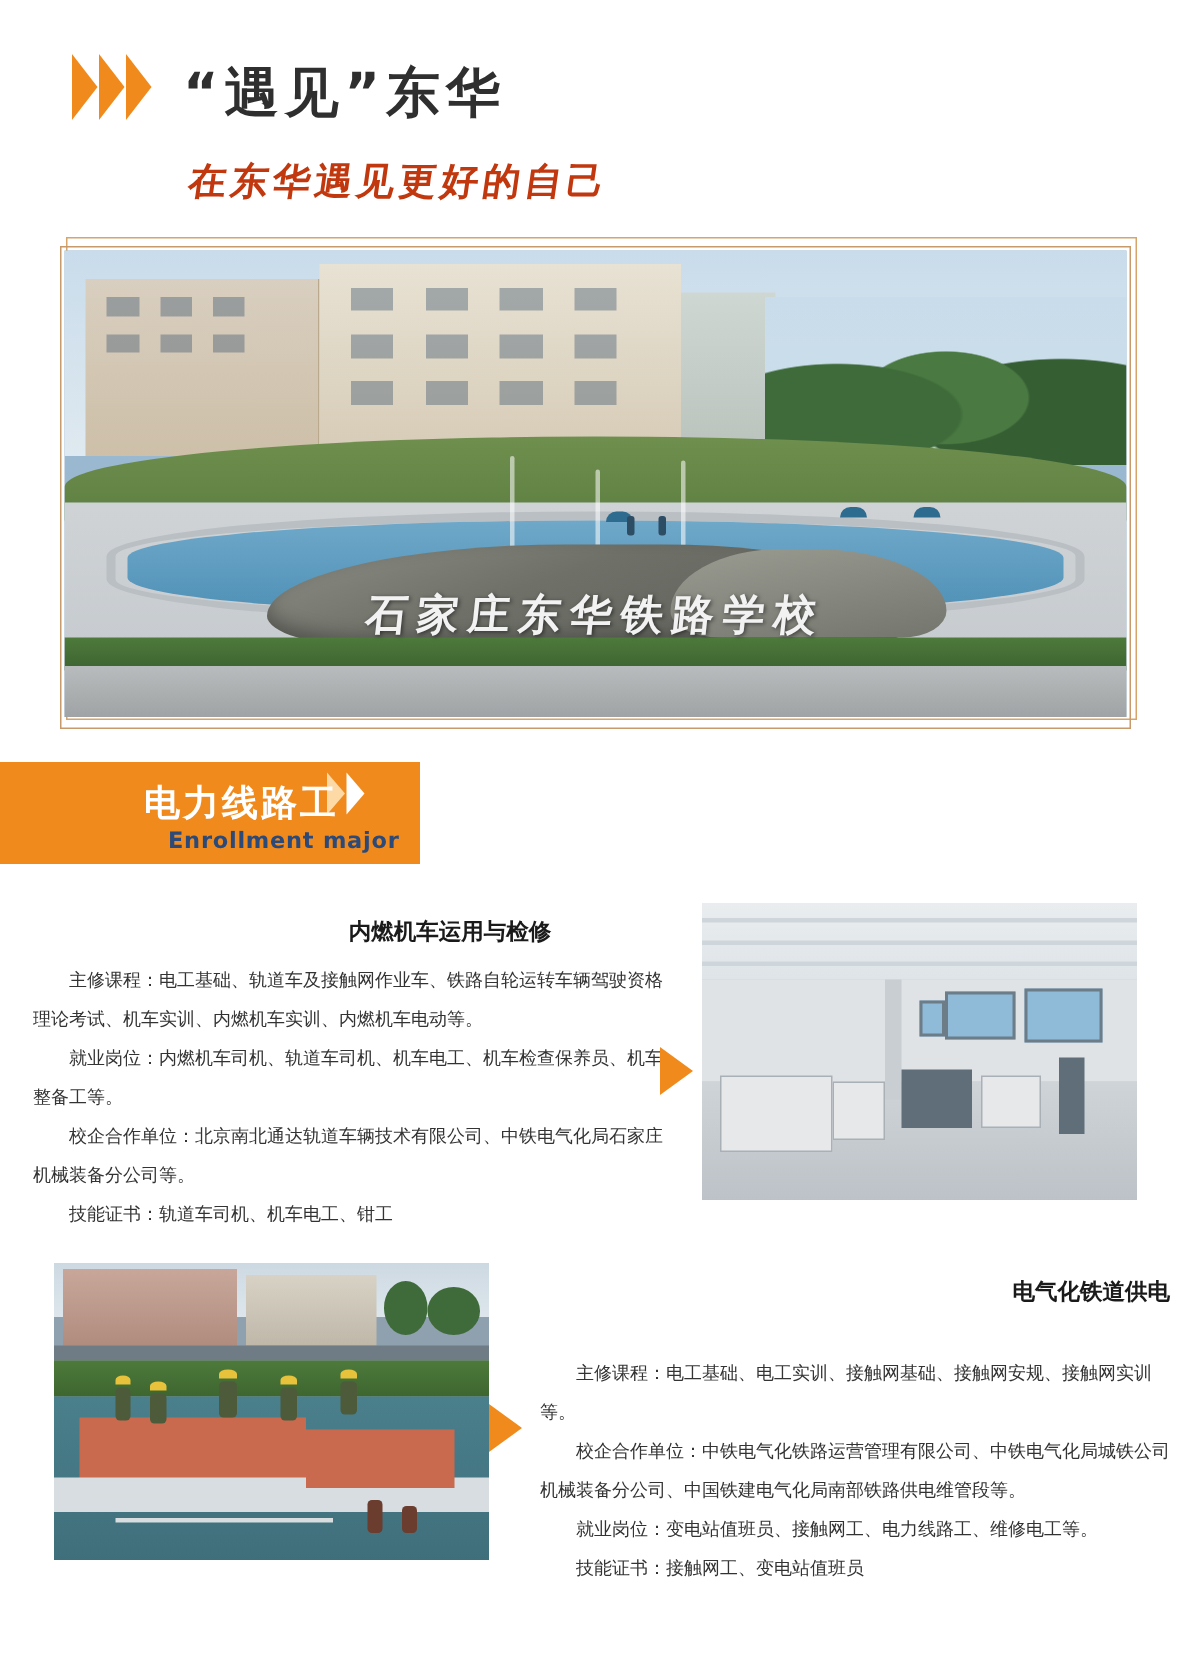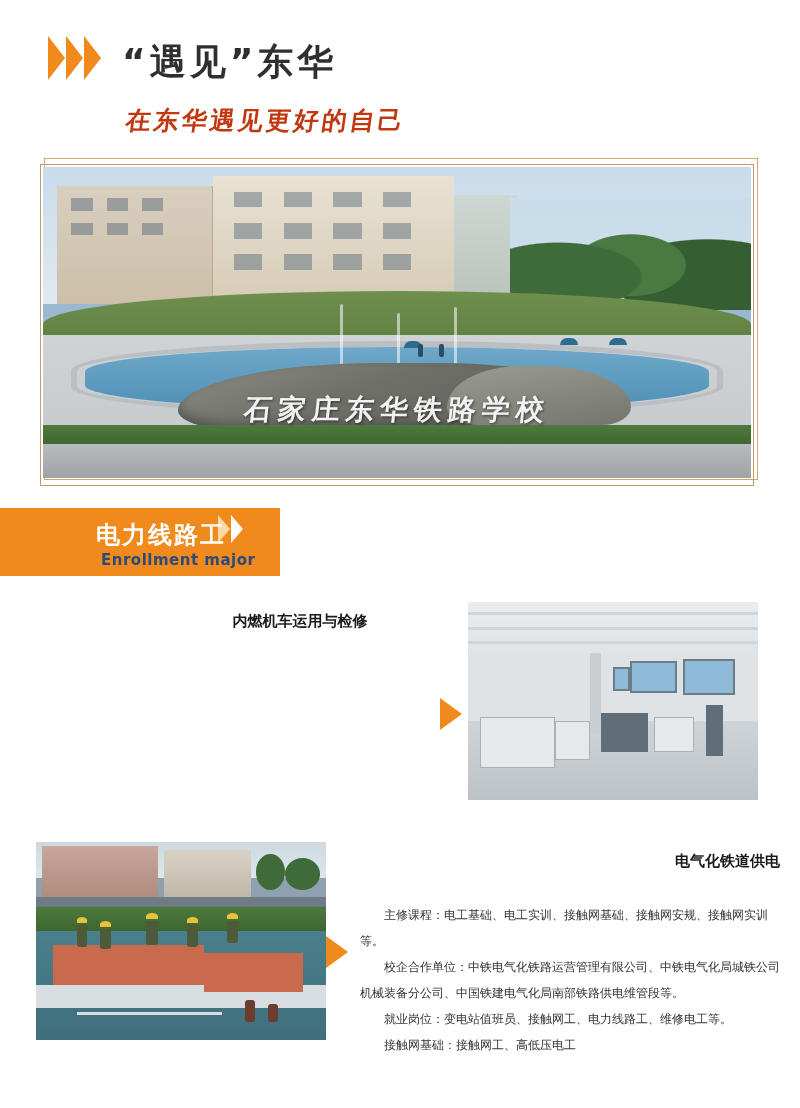--- a/index.html
+++ b/index.html
@@ -126,21 +126,21 @@
   
   .sec-banner {
     position: absolute; left: 0; top: 508px; width: 280px; height: 68px;
     background: #f08a1c;
   }
   .sec-banner-cn {
     position:absolute; left: 96px; top: 519px;
     font-size: 24px; font-weight: bold; color: #ffffff; letter-spacing: 2px;
   }
   .sec-banner-en {
-    position:absolute; left: 101px; top: 551px;
+    position:absolute; left: 112px; top: 551px;
     font-size: 15px; font-weight: bold; color: #2b4a7a; letter-spacing: .5px;
   }
   .sec-banner-chev {
     position:absolute; left: 218px; top: 515px; display:flex;
   }
   .sec-banner-chev .c {
     width:0;height:0;border-top:14px solid transparent;border-bottom:14px solid transparent;
     border-left:12px solid #fdd9a6; margin-right:1px;
   }
   .sec-banner-chev .c.w { border-left-color:#ffffff; }
@@ -279,20 +279,26 @@
 <div class="sec-banner"></div>
 <div class="sec-banner-chev">
   <div class="c"></div>
   <div class="c w"></div>
 </div>
 <div class="sec-banner-cn">电力线路工</div>
 <div class="sec-banner-en">Enrollment major</div>
 
 <div class="major1">
   <div class="m1-title">内燃机车运用与检修</div>
+  <div class="m1-body">
+    <p>主修课程：电工基础、轨道车及接触网作业车、铁路自轮运转车辆驾驶资格理论考试、机车实训、内燃机车实训、内燃机车电动等。</p>
+    <p>就业岗位：内燃机车司机、轨道车司机、机车电工、机车检查保养员、机车整备工等。</p>
+    <p>校企合作单位：北京南北通达轨道车辆技术有限公司、中铁电气化局石家庄机械装备分公司等。</p>
+    <p>技能证书：轨道车司机、机车电工、钳工</p>
+  </div>
   <div class="m1-arrow"></div>
   <div class="m1-img">
     <div class="lab-ceil">
       <div class="bar" style="top:20%"></div>
       <div class="bar" style="top:48%"></div>
       <div class="bar" style="top:76%"></div>
     </div>
     <div class="lab-wall"></div>
     <div class="lab-floor"></div>
     <div class="lab-pillar" style="left:42%;top:26%;width:4%;height:40%"></div>
@@ -334,15 +340,15 @@
     <div class="o-rod" style="left:14%;top:86%;width:50%"></div>
     <div class="o-insul" style="left:72%;top:80%;height:22px"></div>
     <div class="o-insul" style="left:80%;top:82%;height:18px"></div>
   </div>
   <div class="m2-arrow"></div>
   <div class="m2-title">电气化铁道供电</div>
   <div class="m2-body">
     <p>主修课程：电工基础、电工实训、接触网基础、接触网安规、接触网实训等。</p>
     <p>校企合作单位：中铁电气化铁路运营管理有限公司、中铁电气化局城铁公司机械装备分公司、中国铁建电气化局南部铁路供电维管段等。</p>
     <p>就业岗位：变电站值班员、接触网工、电力线路工、维修电工等。</p>
-    <p>接触网基础：接触网工、高低压电工</p>
+    <p>技能证书：接触网工、变电站值班员</p>
   </div>
 </div>
 
 </body></html>

